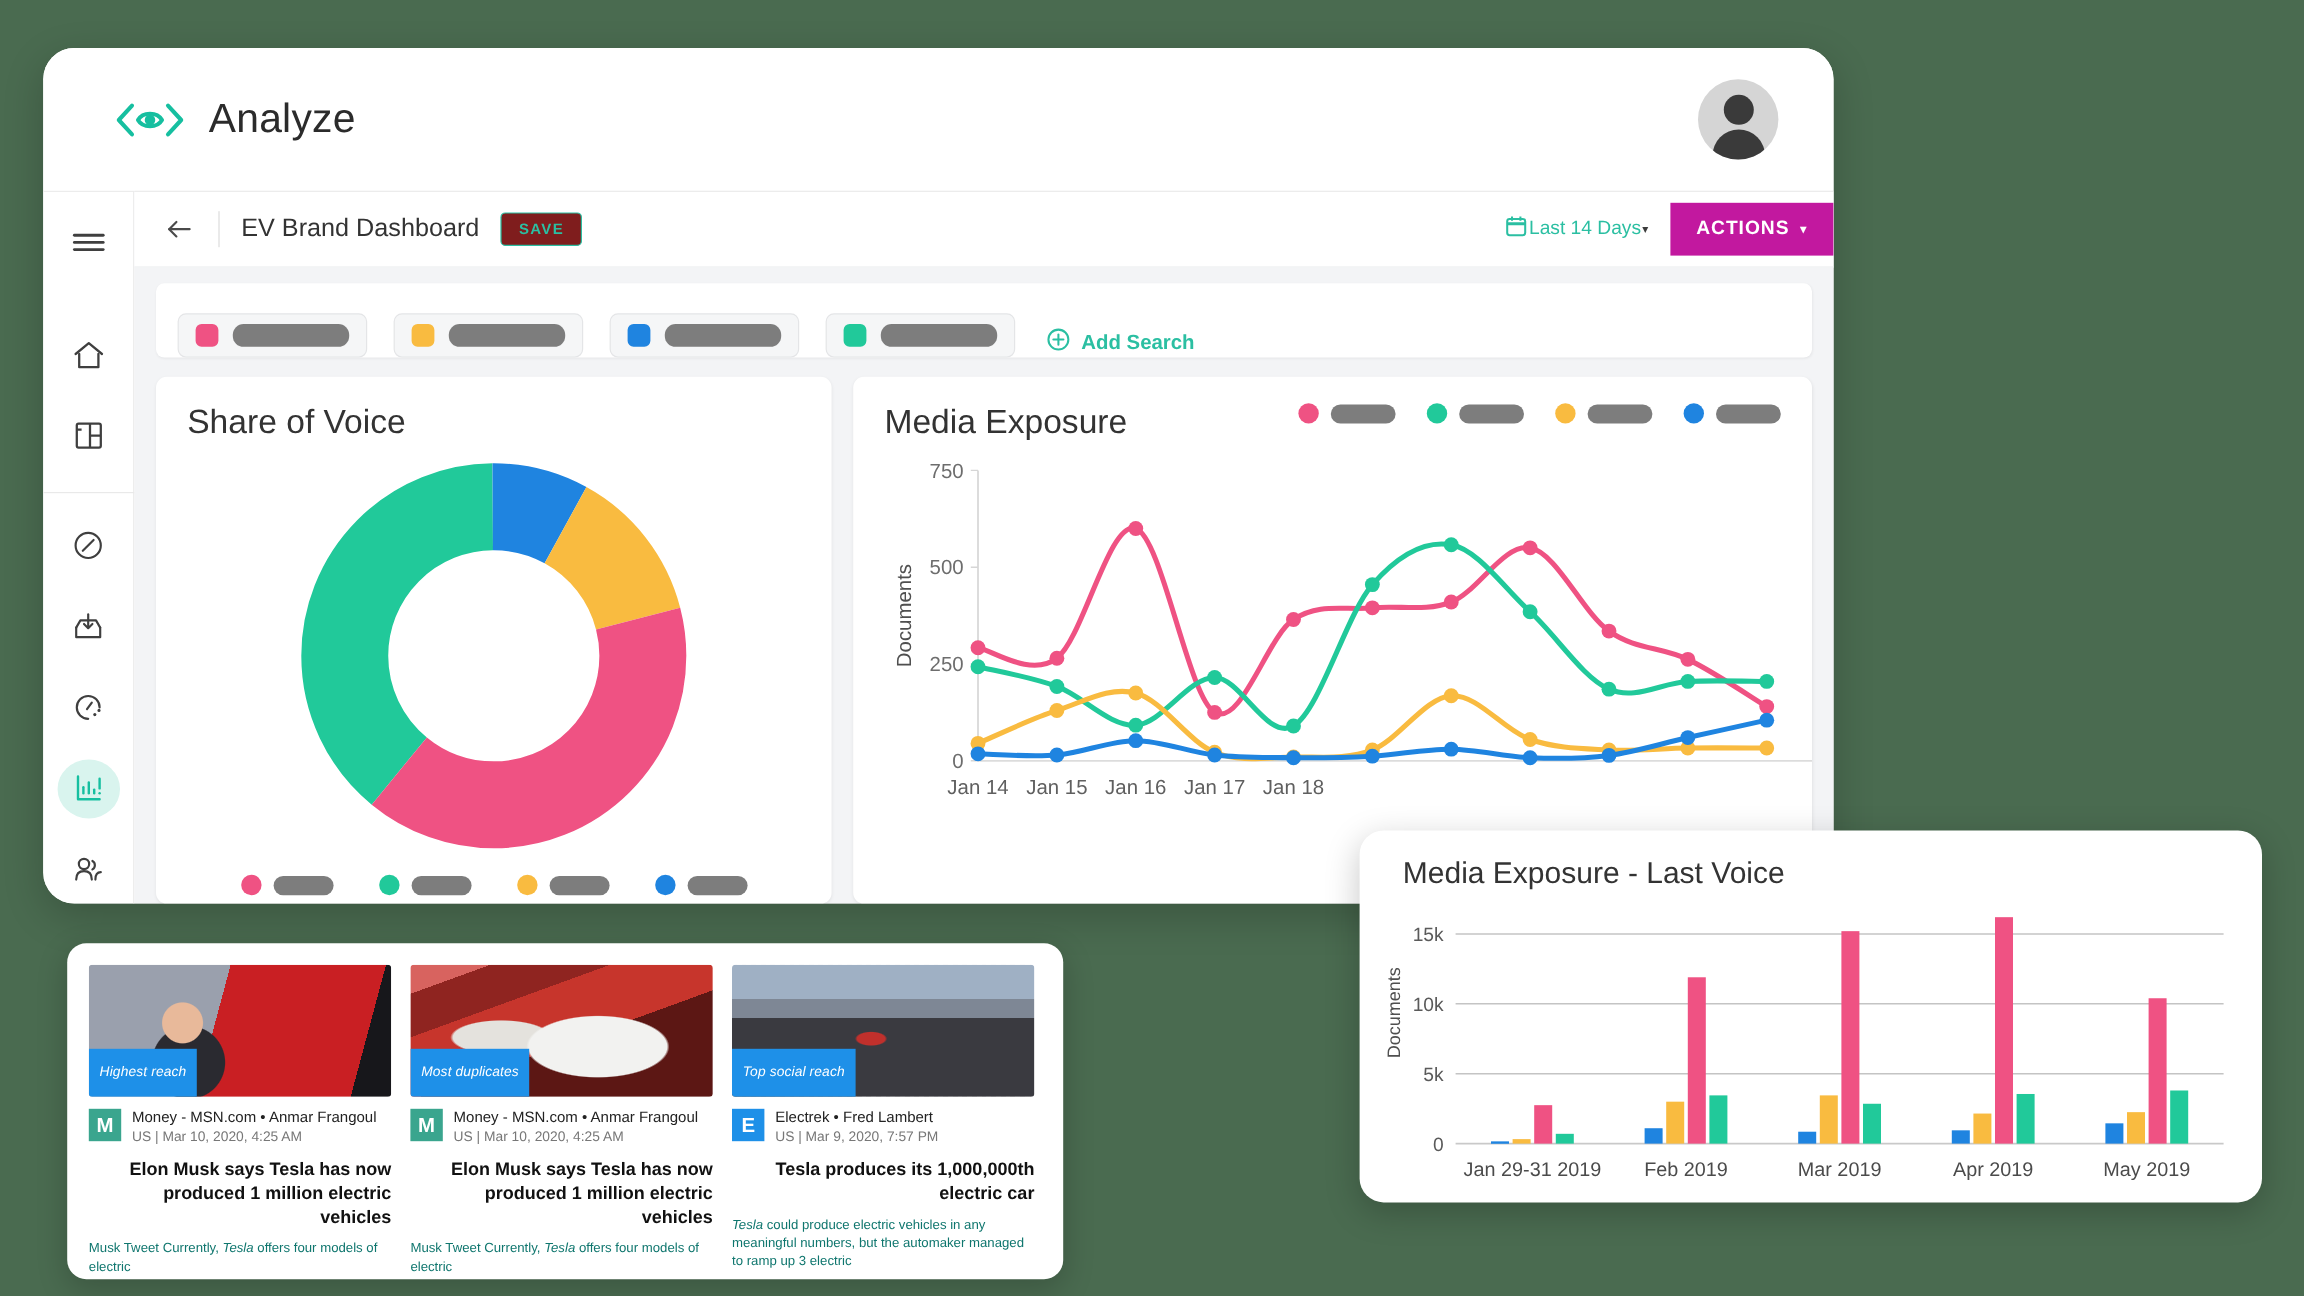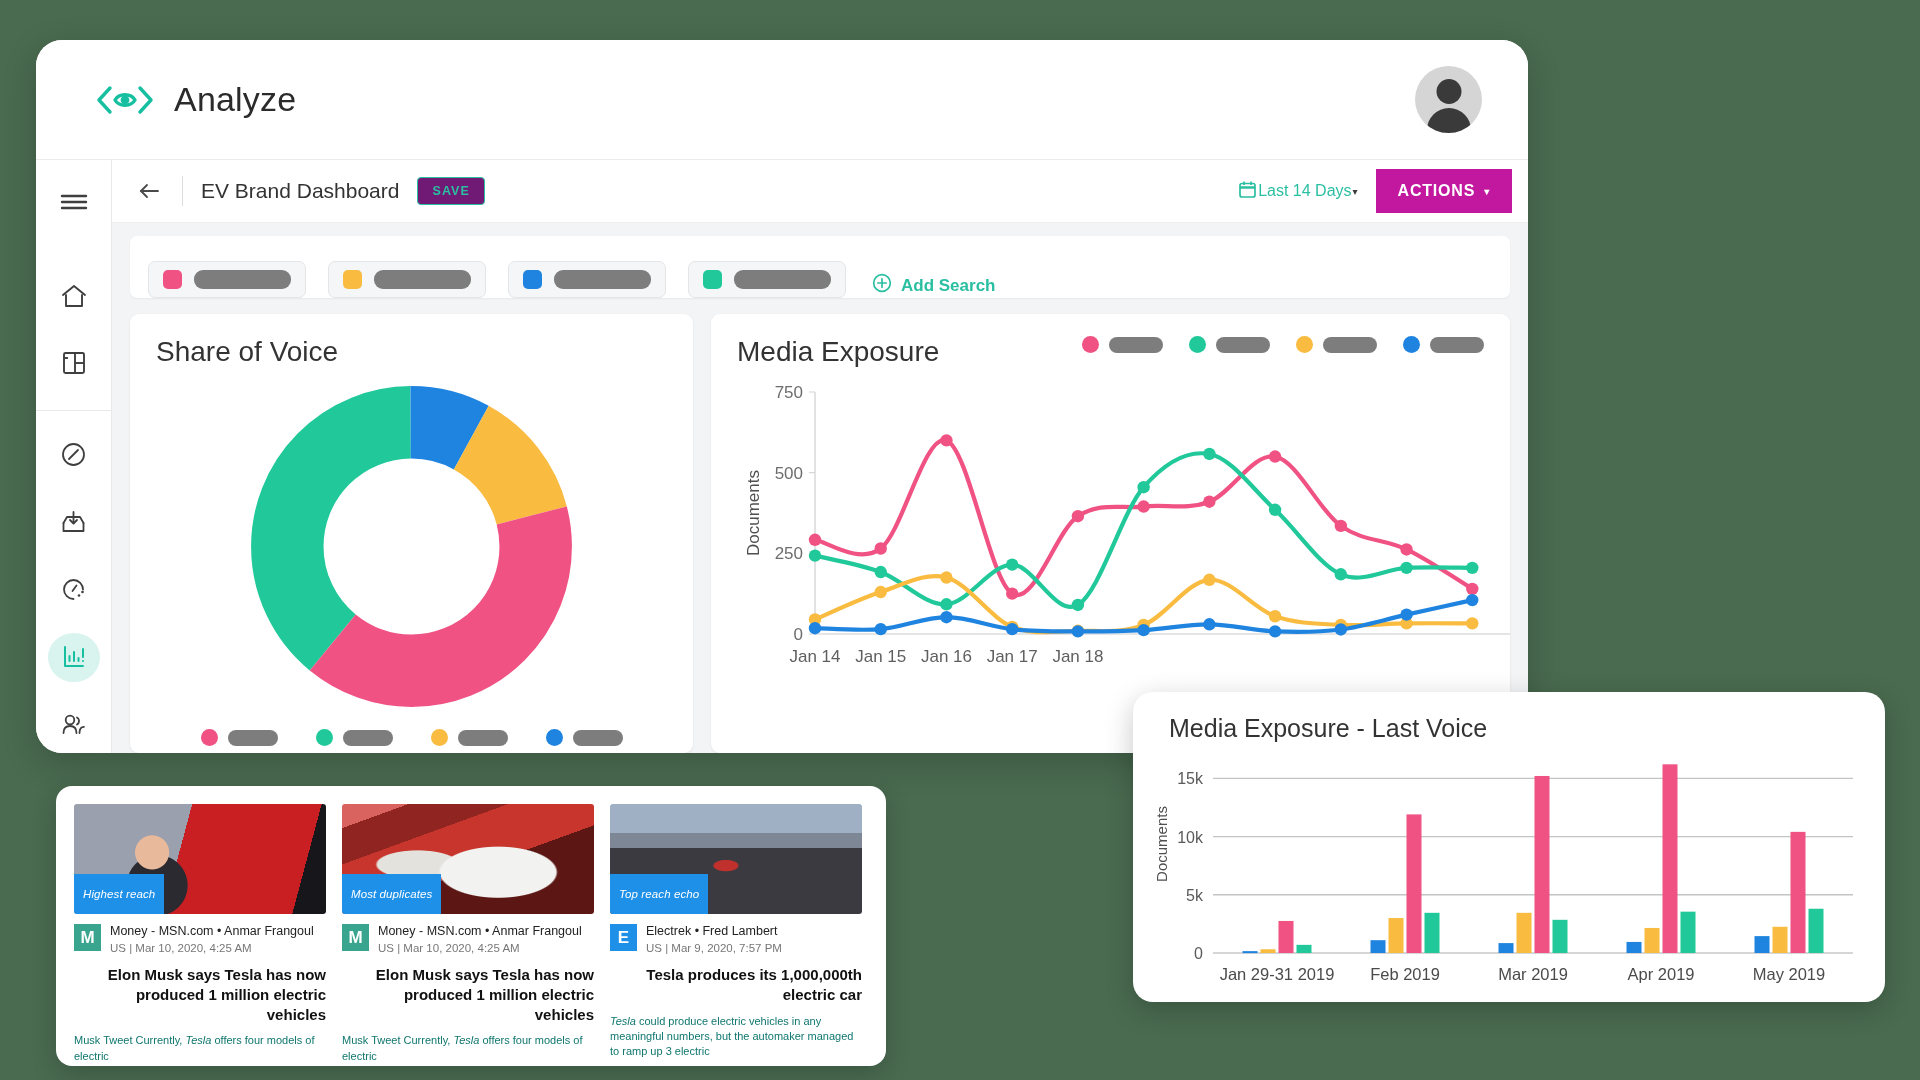--- a/index.html
+++ b/index.html
@@ -70,27 +70,27 @@
 
   
   .content {
     flex:1; background:#f3f4f6; border-top:1px solid #ececec;
     display:flex; flex-direction:column; min-width:0; position:relative;
   }
 
   
   .toolbar {
     height:63px; background:#fff; display:flex; align-items:center;
-    padding:0 16px 0 22px; gap:18px; border-bottom:1px solid #edeef0;
+    padding:0 0 0 22px; gap:18px; border-bottom:1px solid #edeef0;
   }
   .back-arrow { color:#4a4a4a; display:flex; align-items:center; padding:4px; }
   .vdiv { width:1px; height:30px; background:#dcdcdc; }
   .dash-title { font-size:21px; color:#333; }
   .save-btn {
-    border:1.5px solid #2bbfa2; color:#2bbfa2; background:#701a75;
+    border:1.5px solid #2bbfa2; color:#2bbfa2; background:#7f1d1d;
     font-size:12.5px; font-weight:700; letter-spacing:1.1px;
     padding:6px 14px; border-radius:4px; cursor:pointer;
   }
   .tb-right { margin-left:auto; display:flex; align-items:center; gap:18px; padding-right:0; }
   .date-range {
     display:flex; align-items:center; gap:1px;
     color:#2bbfa2; font-size:16px; cursor:pointer;
   }
   .caret { font-size:10px; color:#3c3c3c; }
   .actions-btn {
@@ -540,21 +540,21 @@
         </span>
       </div>
       <div class="news-title">Elon Musk says Tesla has now produced 1 million electric vehicles</div>
       <div class="news-desc">
         <span>Musk Tweet Currently, </span><i>Tesla</i><span> offers four models of electric</span>
       </div>
     </div>
 
     <div class="news-card">
       <div class="news-img photo-crowd">
-        <span class="badge">Top reach echo</span>
+        <span class="badge">Top social reach</span>
       </div>
       <div class="news-meta">
         <span class="src-ico" style="background:#1e90e8">E</span>
         <span>
           <span class="src-name" style="display:block">Electrek • Fred Lambert</span>
           <span class="src-date" style="display:block">US | Mar 9, 2020, 7:57 PM</span>
         </span>
       </div>
       <div class="news-title">Tesla produces its 1,000,000th electric car</div>
       <div class="news-desc">

